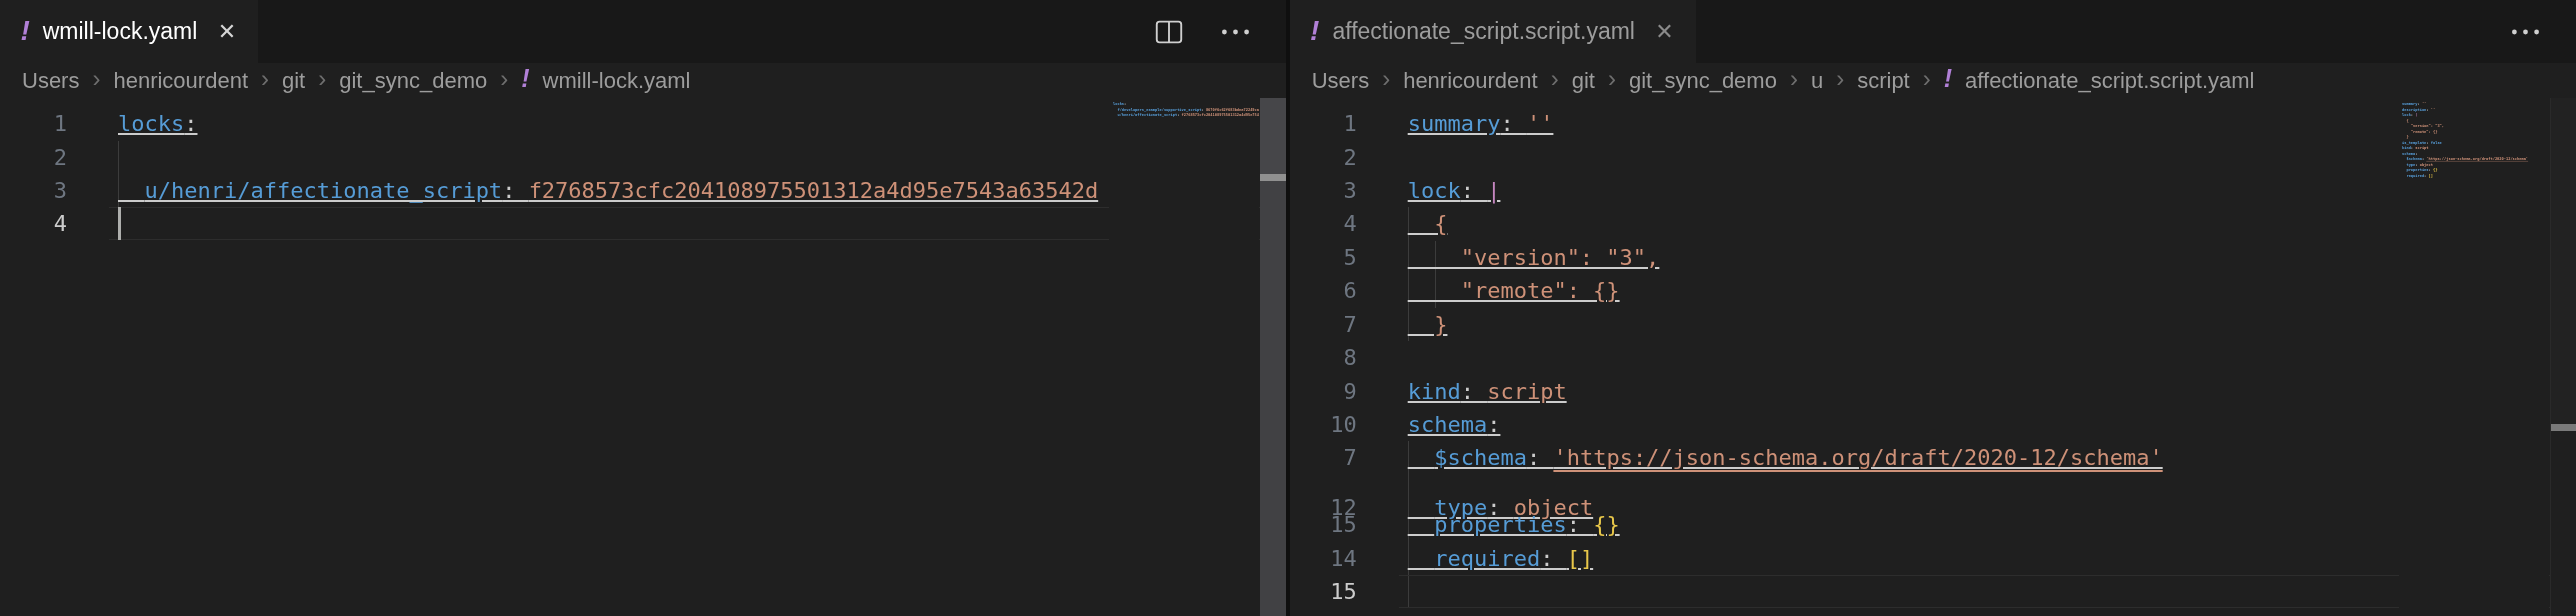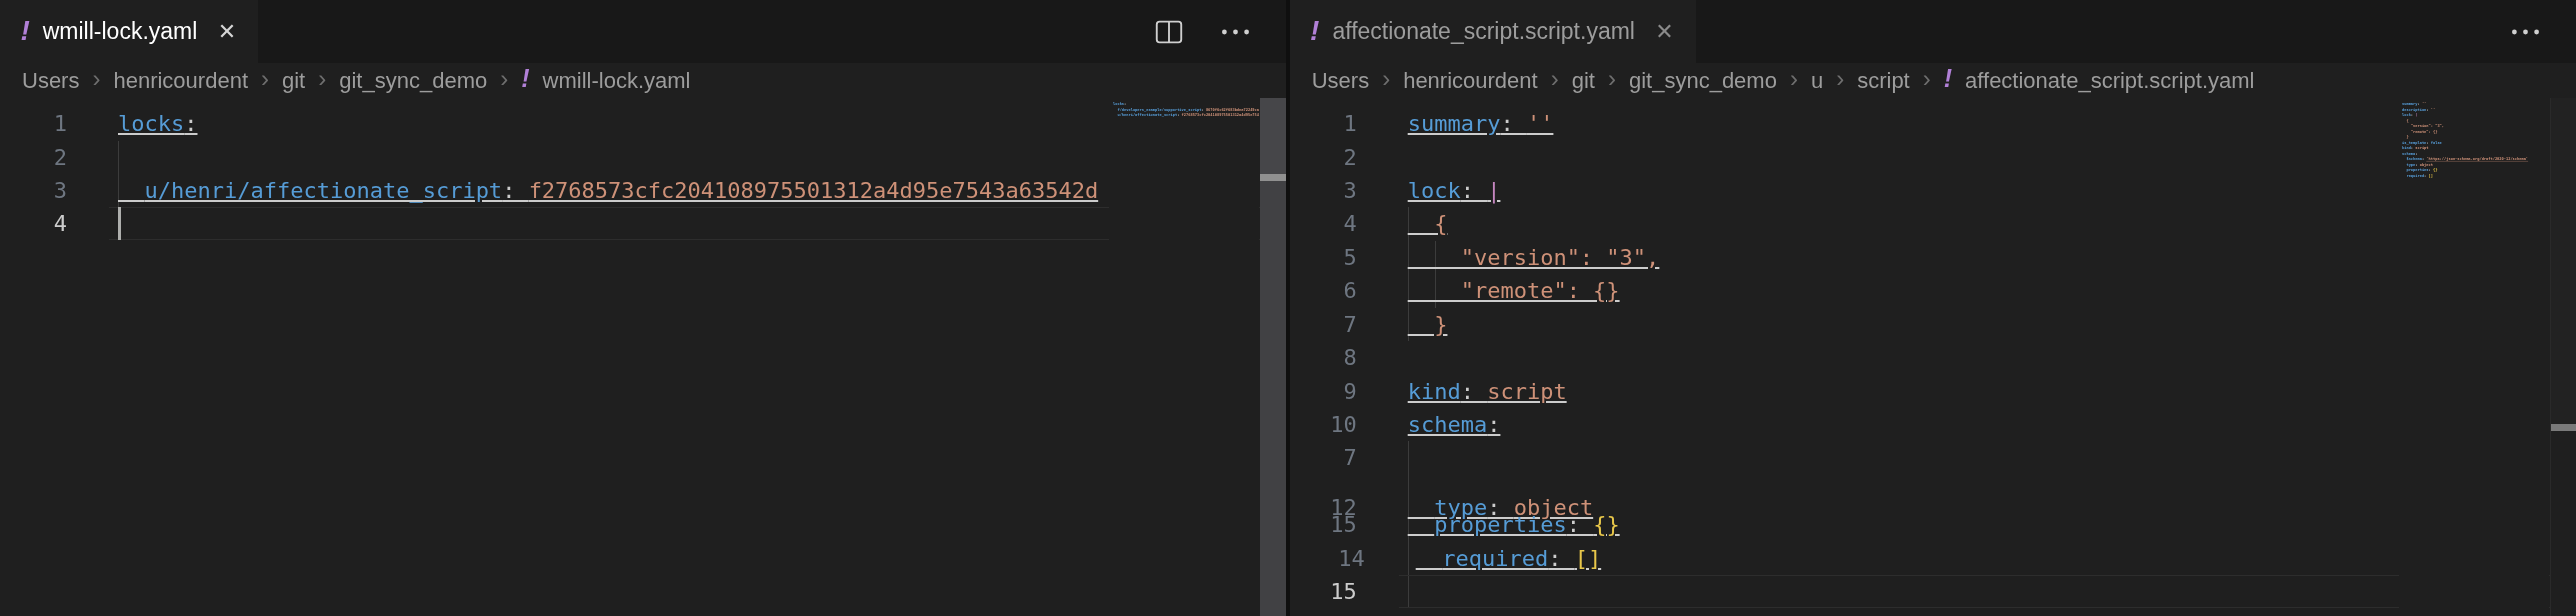--- a/index.html
+++ b/index.html
@@ -213,22 +213,22 @@
         <div class="line" style="top: 9.3px;"><span class="gut">1</span><span class="code"><span class="tk-key">summary</span><span class="tk-punct">: </span><span class="tk-str">''</span></span></div>
         <div class="line" style="top: 43px;"><span class="gut">2</span></div>
         <div class="line" style="top: 76px;"><span class="gut">3</span><span class="code"><span class="tk-key">lock</span><span class="tk-punct">: </span><span class="tk-pipe">|</span></span></div>
         <div class="line" style="top: 109px;"><span class="gut">4</span><span class="code"><span class="tk-str">  {</span></span></div>
         <div class="line" style="top: 143px;"><span class="gut">5</span><span class="code"><span class="tk-str">    "version": "3",</span></span></div>
         <div class="line" style="top: 176px;"><span class="gut">6</span><span class="code"><span class="tk-str">    "remote": {}</span></span></div>
         <div class="line" style="top: 210px;"><span class="gut">7</span><span class="code"><span class="tk-str">  }</span></span></div>
         <div class="line" style="top: 243px;"><span class="gut">8</span></div>
         <div class="line" style="top: 277px;"><span class="gut">9</span><span class="code"><span class="tk-key">kind</span><span class="tk-punct">: </span><span class="tk-str">script</span></span></div>
         <div class="line" style="top: 310px; padding-left: 40px;"><span class="gut">10</span><span class="code"><span class="tk-key">schema</span><span class="tk-punct">:</span></span></div>
-        <div class="line" style="top: 343px;"><span class="gut">7</span></div>
+        <div class="line" style="top: 343px;"><span class="gut">7</span><span class="code"><span class="tk-plain">  </span><span class="tk-key">$schema</span><span class="tk-punct">: </span><span class="tk-strlink">'https://json-schema.org/draft/2020-12/schema'</span></span></div>
         <div class="line" style="top: 377px; margin-top: 16px;"><span class="gut">12</span><span class="code"><span class="tk-plain">  </span><span class="tk-key">type</span><span class="tk-punct">: </span><span class="tk-str">object</span></span></div>
         <div class="line" style="top: 410px;"><span class="gut">15</span><span class="code"><span class="tk-plain">  </span><span class="tk-key">properties</span><span class="tk-punct">: </span><span class="tk-yb">{}</span></span></div>
-        <div class="line" style="top: 444px; margin-left: 8px;"><span class="gut">14</span><span class="code"><span class="tk-plain">  </span><span class="tk-key">required</span><span class="tk-punct">: </span><span class="tk-yb">[]</span></span></div>
+        <div class="line" style="top: 444px;"><span class="gut">14</span><span class="code"><span class="tk-plain">  </span><span class="tk-key">required</span><span class="tk-punct">: </span><span class="tk-yb">[]</span></span></div>
         <div class="line active" style="top: 477px; text-decoration: underline;"><span class="gut">15</span><span class="code"></span></div>
       </div>
   </section>
 
 </div>
 
 
 </body></html>

